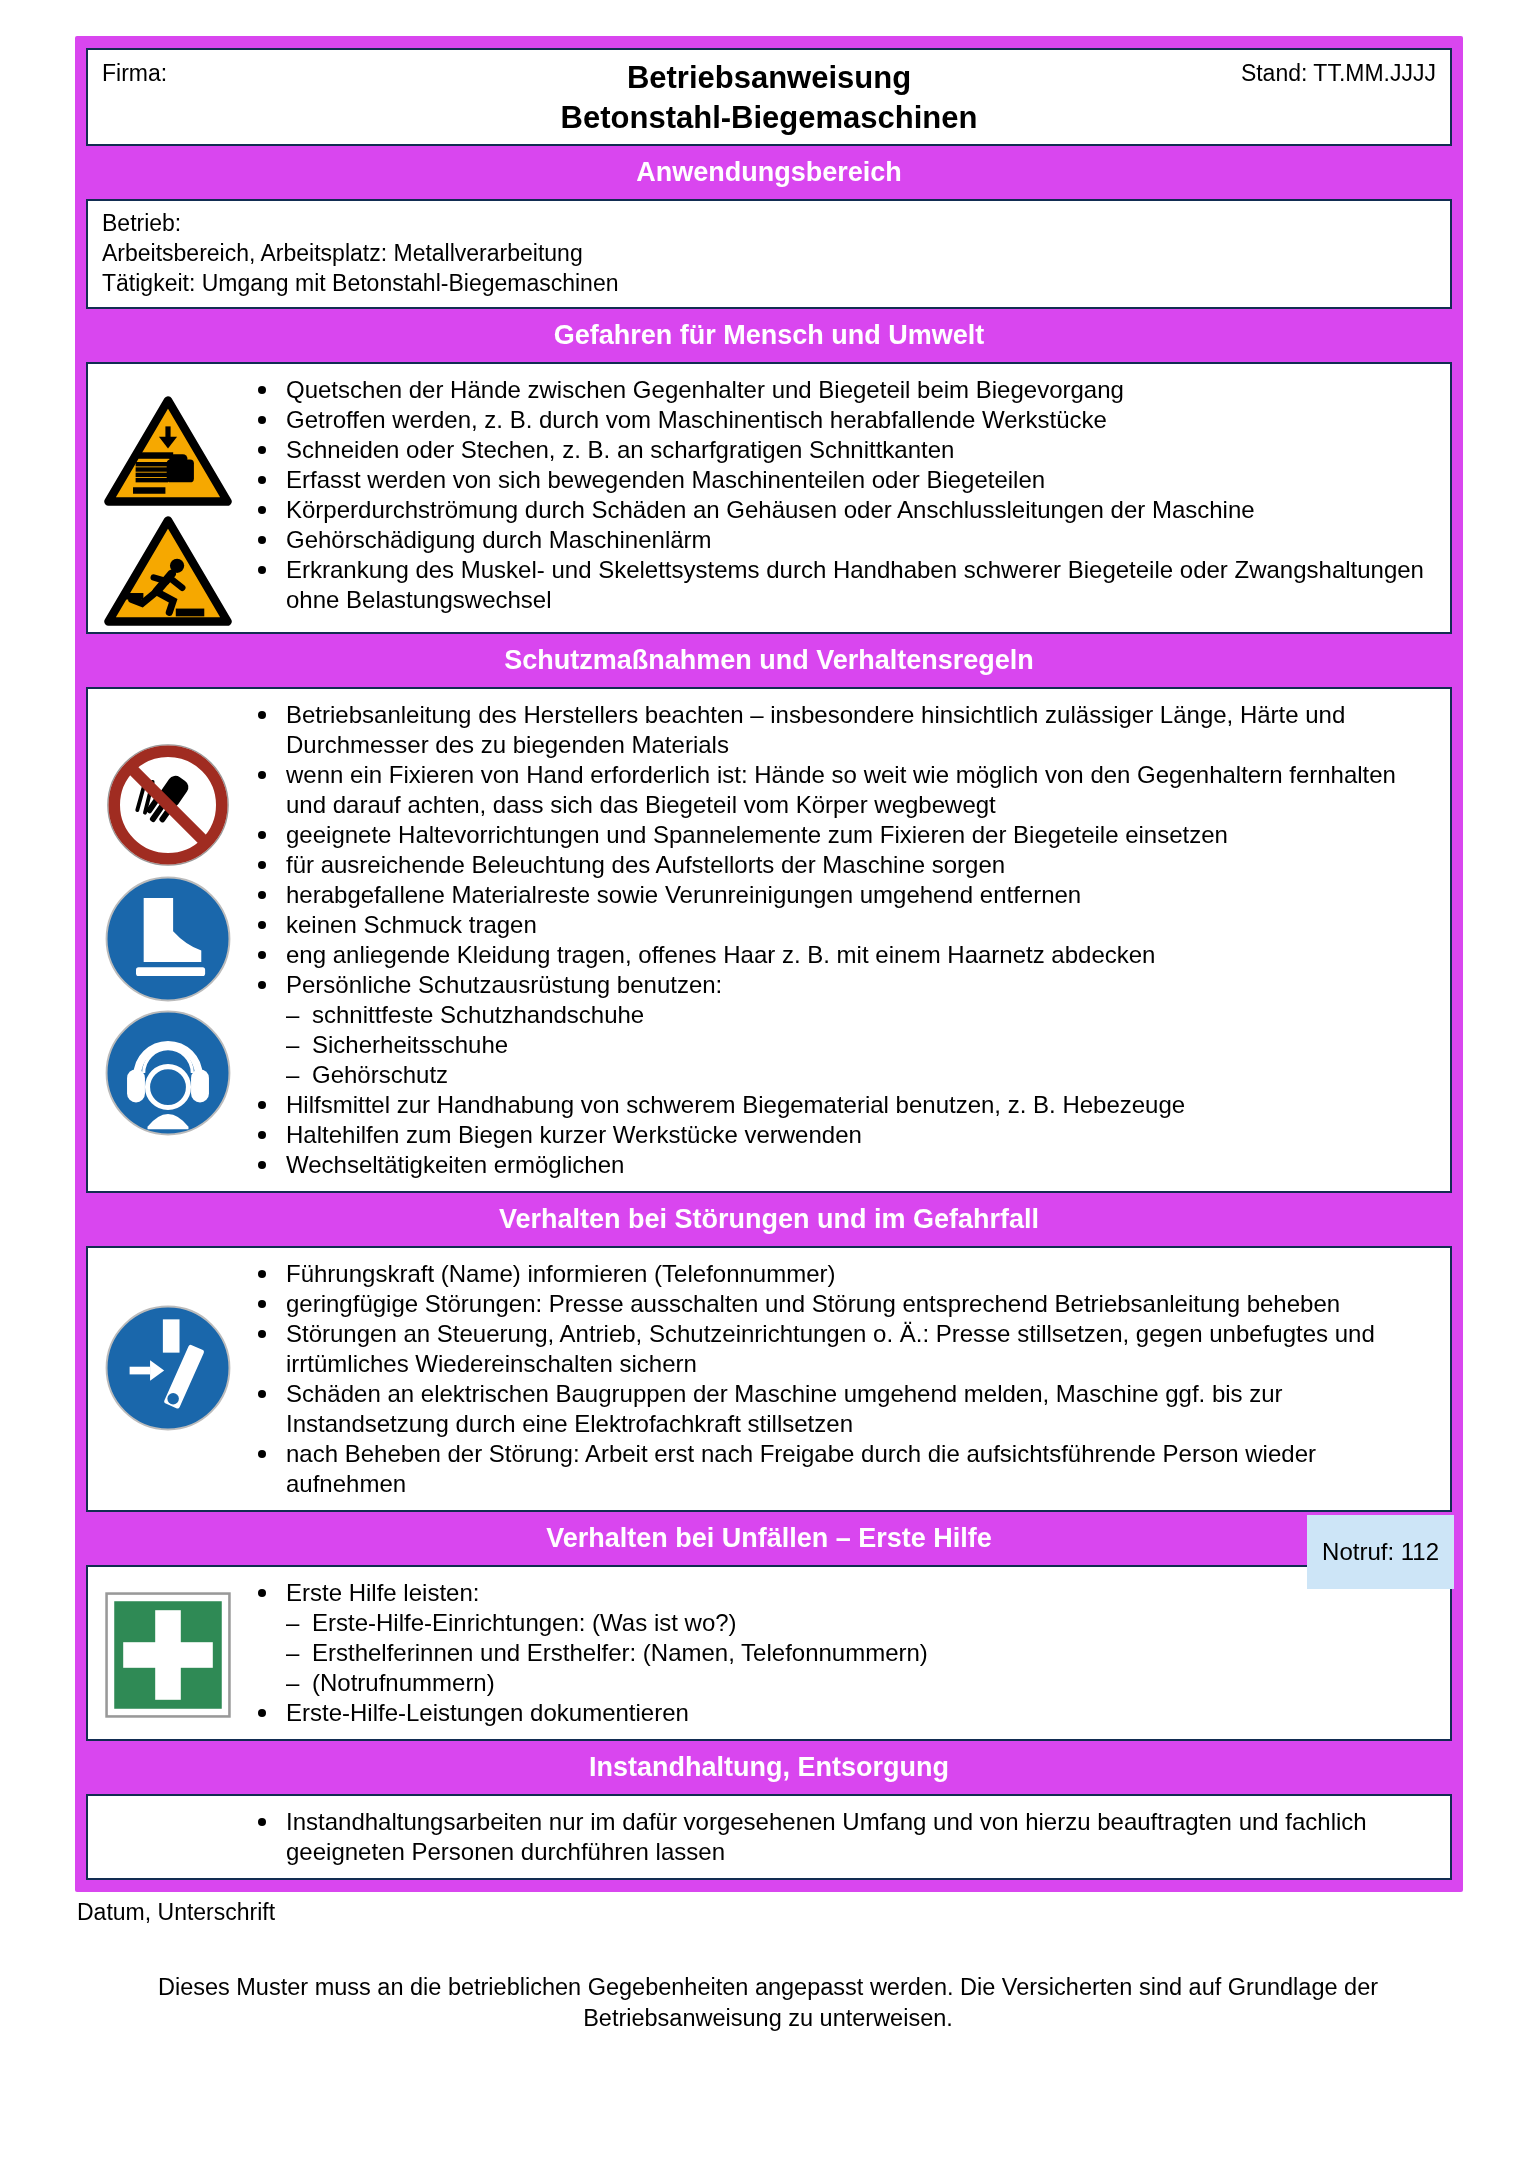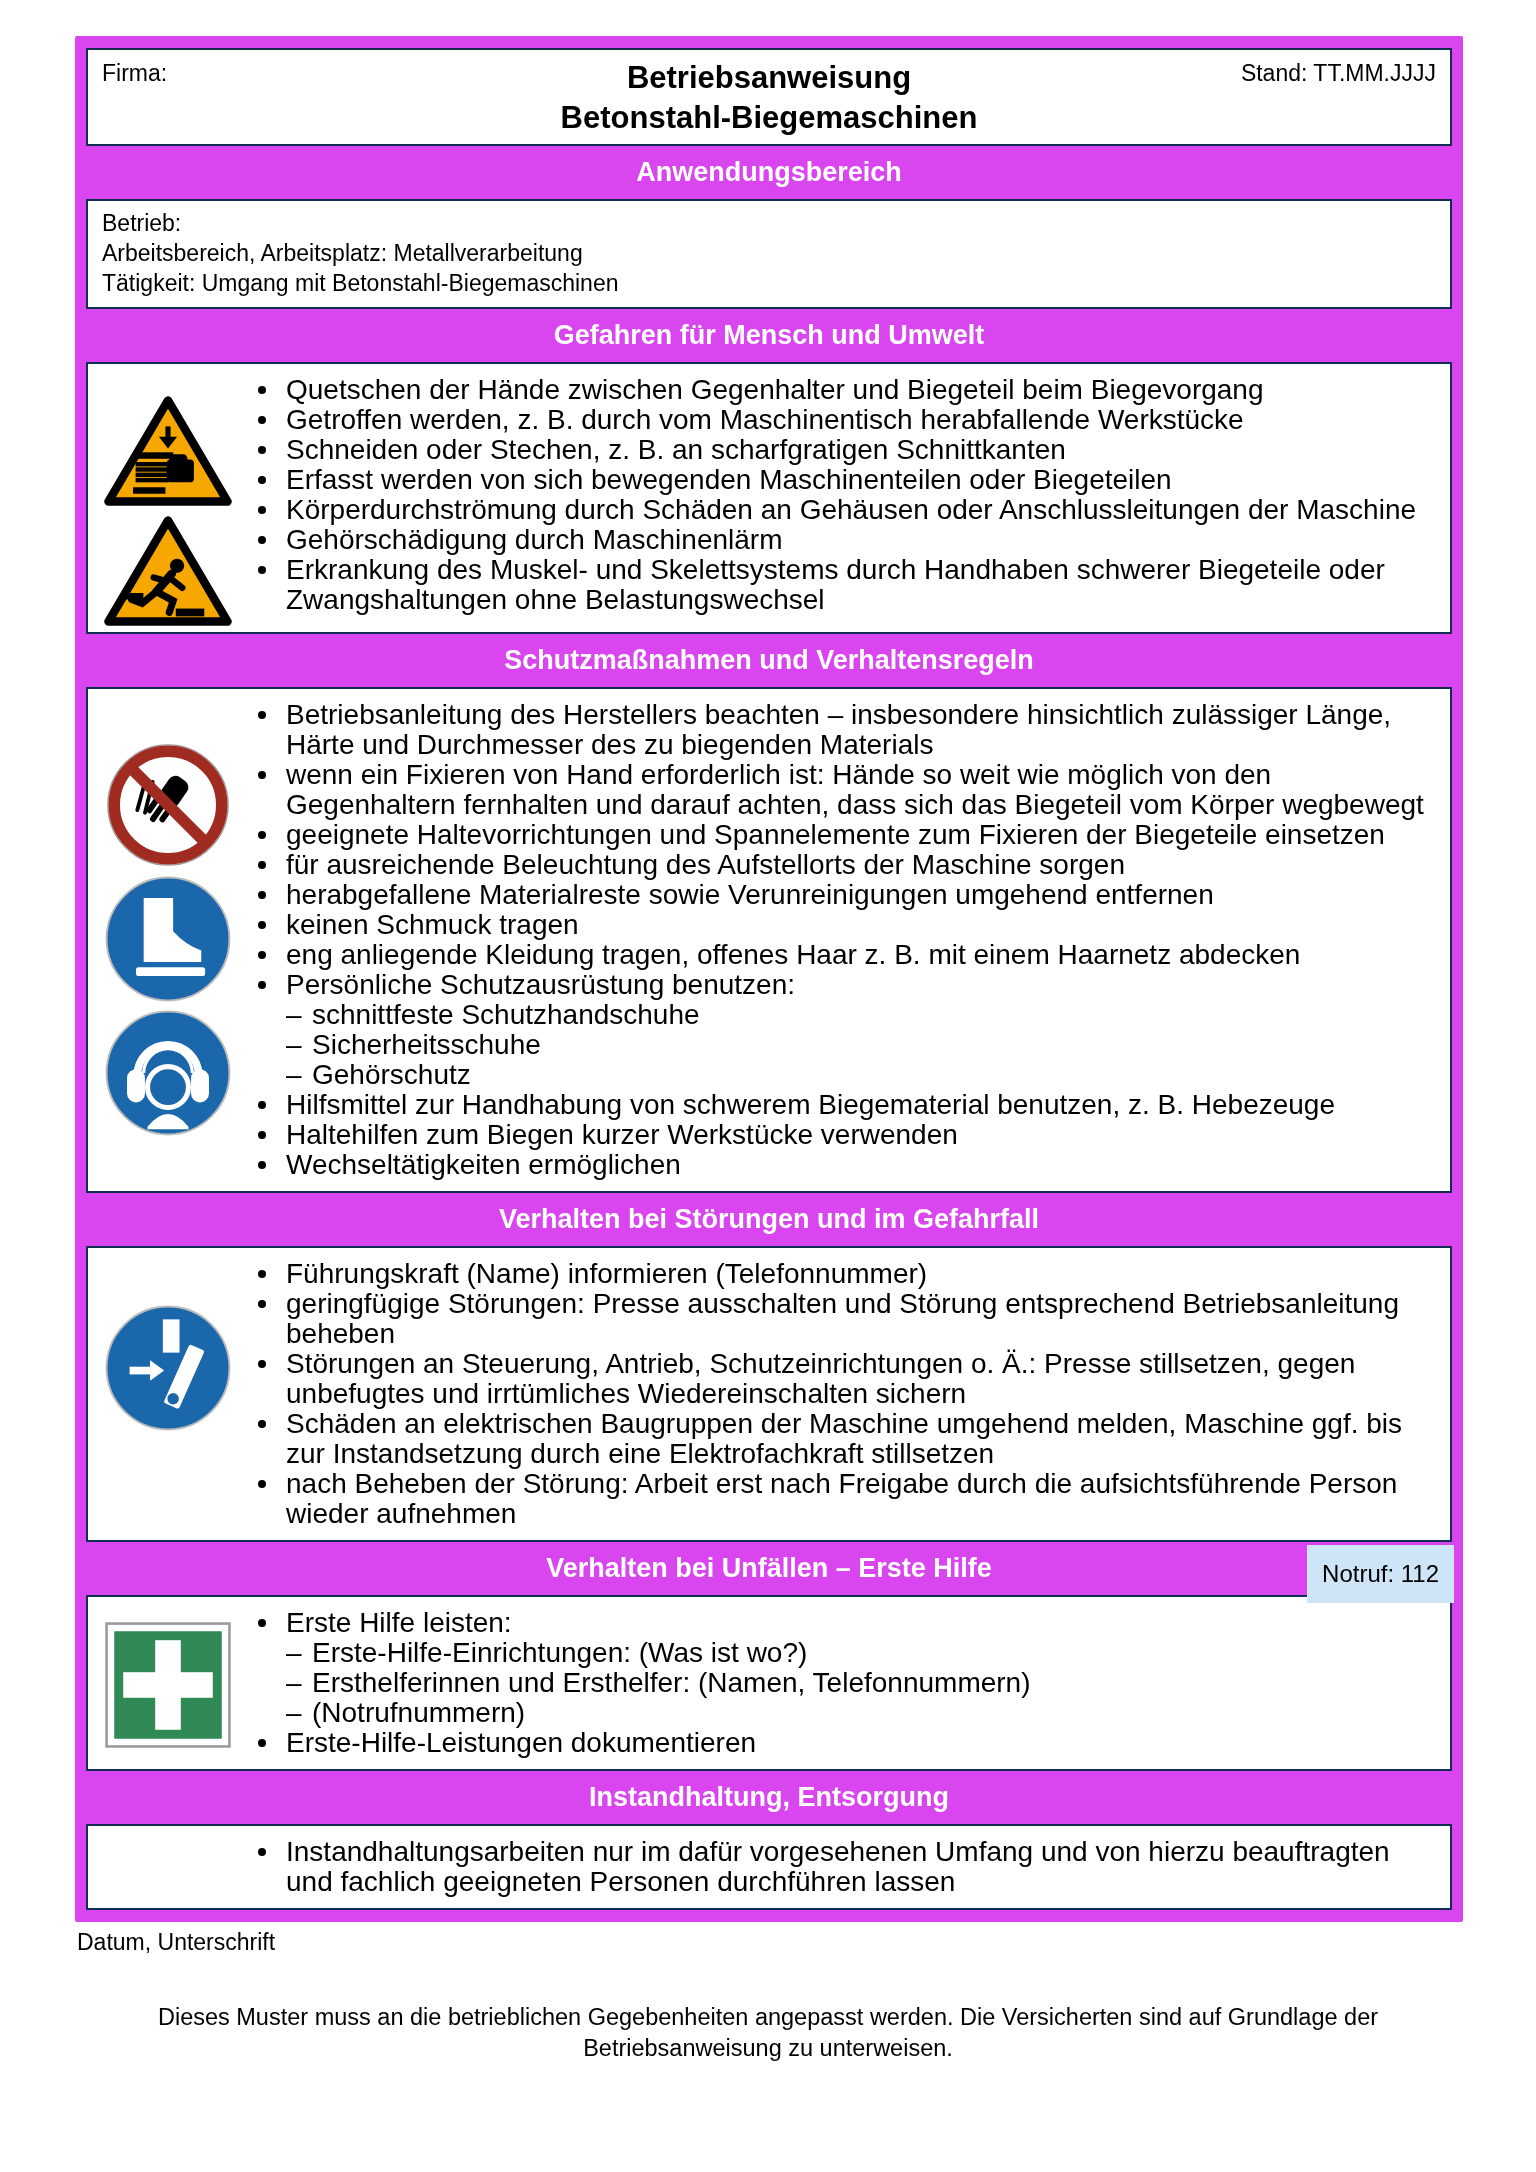--- a/index.html
+++ b/index.html
@@ -21,35 +21,35 @@
   }
   .header-row { display:flex; padding:8px 14px 6px 14px; min-height:96px; }
   .firma, .stand { width:300px; font-size:23px; padding-top:2px; }
   .stand { text-align:right; }
   .title-wrap { flex:1; text-align:center; font-weight:bold; font-size:31px; line-height:40px; }
   .plainbox { padding:7px 14px 9px 14px; font-size:23px; line-height:30px; }
   .section { display:flex; padding:4px 8px 4px 0; }
   .icon-col { width:160px; flex:none; display:flex; flex-direction:column; align-items:center; }
   .icon-col .pictogram { flex:none; }
   .gap6 { height:6px; flex:none; }
-  ul.bullets { list-style:none; margin:7px 0; padding:0 6px 0 0; flex:1; font-size:28px; line-height:30px; }
+  ul.bullets { list-style:none; margin:7px 0; padding:0 6px 0 0; flex:1; font-size:24px; line-height:30px; }
   ul.bullets > li { position:relative; padding-left:38px; }
   ul.bullets > li::before {
     content:""; position:absolute; left:10px; top:11px; width:8px; height:8px;
     border-radius:50%; background:#000;
   }
   ul.sublist { list-style:none; margin:0; padding:0; }
   ul.sublist > li { position:relative; padding-left:26px; }
   ul.sublist > li::before { content:"–"; position:absolute; left:0; top:0; }
   .mt26 { margin-top:26px; }
   .mt48 { margin-top:48px; }
   .mt52 { margin-top:52px; }
   .mt20 { margin-top:20px; }
   .notruf {
-    position:absolute; right:0; top:0; height:58px; background:#CDE5F7;
+    position:absolute; right:0; top:0; height:74px; background:#CDE5F7;
     color:#000; font-weight:400; font-size:24px; display:flex; align-items:center;
     padding:0 15px; z-index:2;
   }
   .datum { margin:7px 0 0 77px; font-size:23px; }
   .note {
     margin:46px auto 0 auto; max-width:1365px; text-align:center;
     font-size:23.5px; line-height:31px;
   }
 </style>
 </head>

